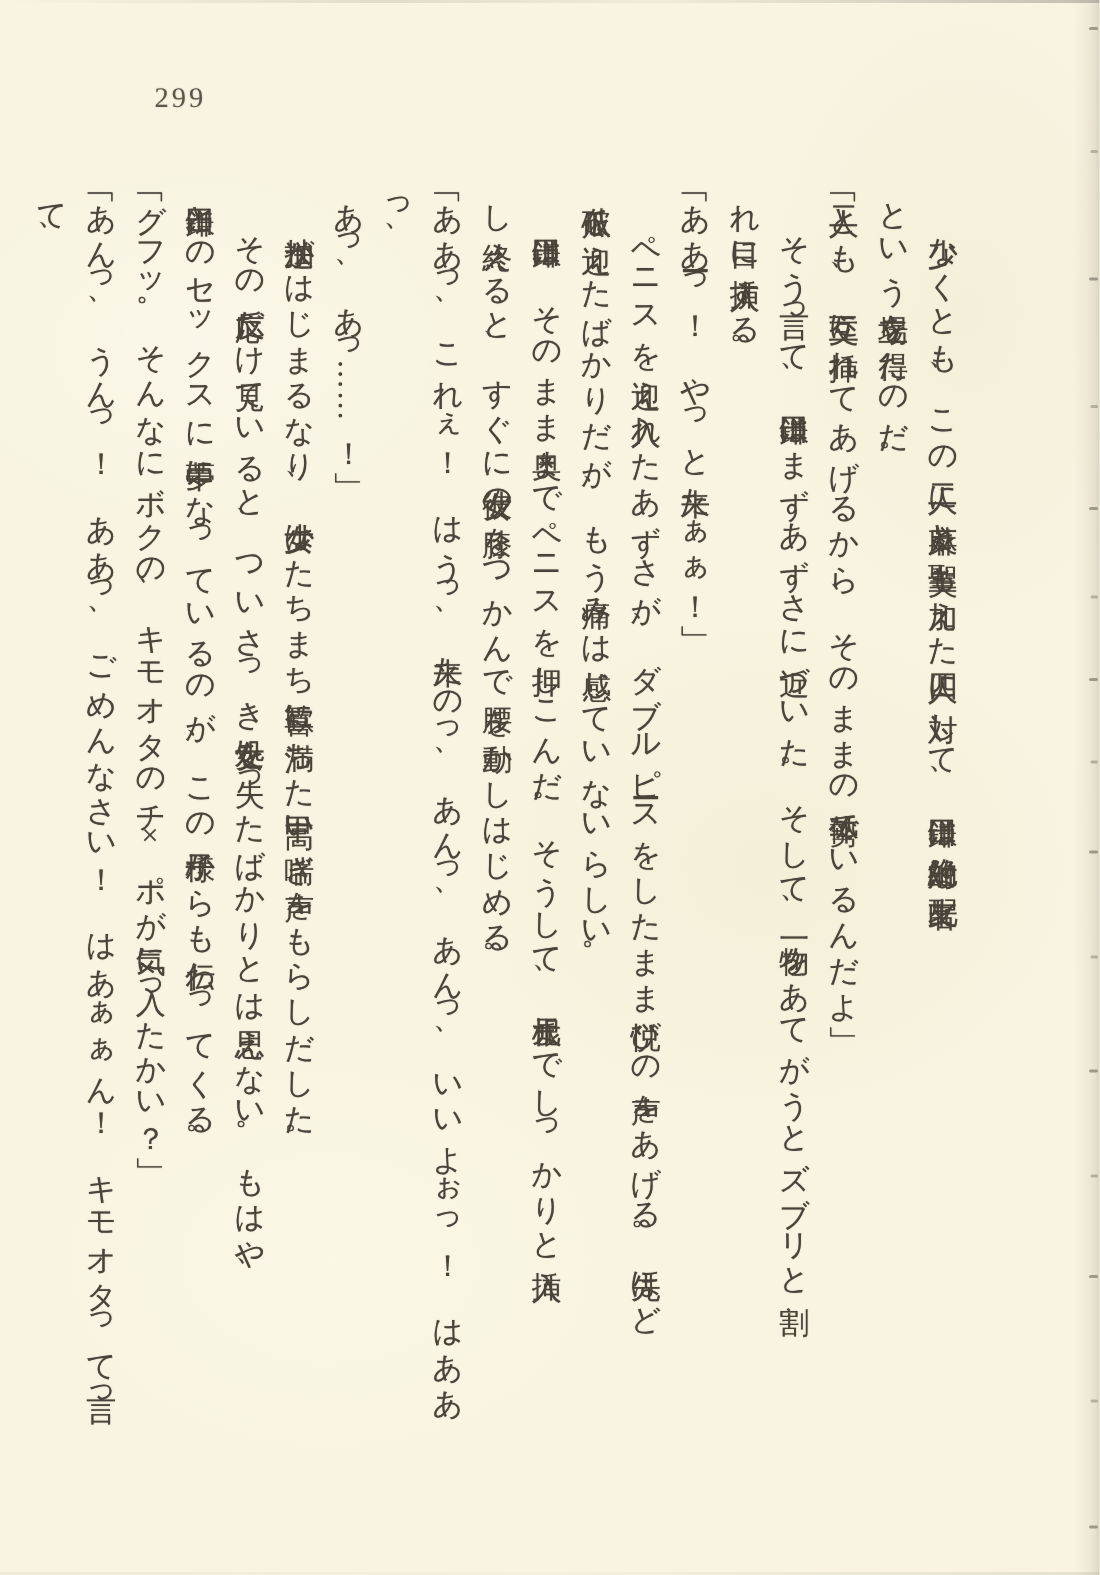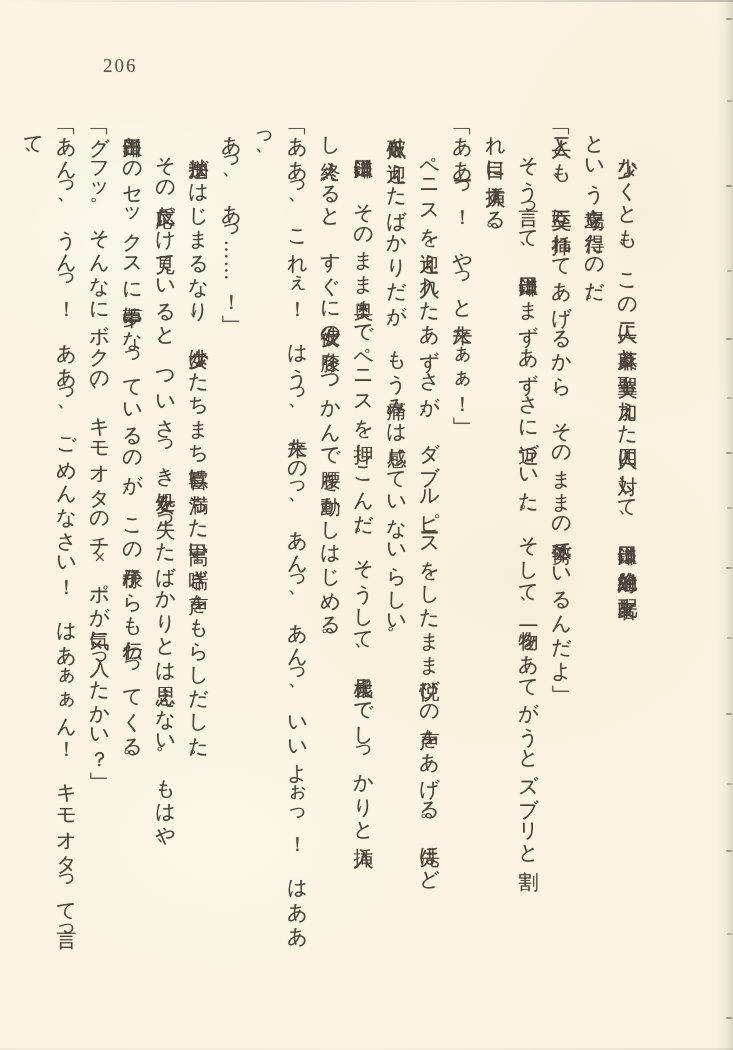--- a/index.html
+++ b/index.html
@@ -104,21 +104,21 @@
     width: 5px;
   }
 </style>
 </head>
 <body>
 
 <div class="page">
 
   <div class="top-hairline"></div>
 
-  <div class="page-number">206</div>
+  <div class="page-number">299</div>
 
   <div class="text-block">
     <p class="line ind">少なくとも、この二人に麻菜と聖美も加えた四人に対して、鎌田は絶対的な支配者</p>
     <p class="line">という立場を得たのだ。</p>
     <p class="line">「二人とも、交互に挿れてあげるから、そのままの体勢でいるんだよ」</p>
     <p class="line ind">そう言って、鎌田はまずあずさに近づいた。そして、一物をあてがうとズブリと割</p>
     <p class="line">れ目に挿入する。</p>
     <p class="line">「ああーっ！　やっと来たぁぁ！」</p>
     <p class="line ind">ペニスを迎え入れたあずさが、ダブルピースをしたまま悦びの声をあげる。先ほど</p>
     <p class="line">破瓜を迎えたばかりだが、もう痛みは感じていないらしい。</p>

